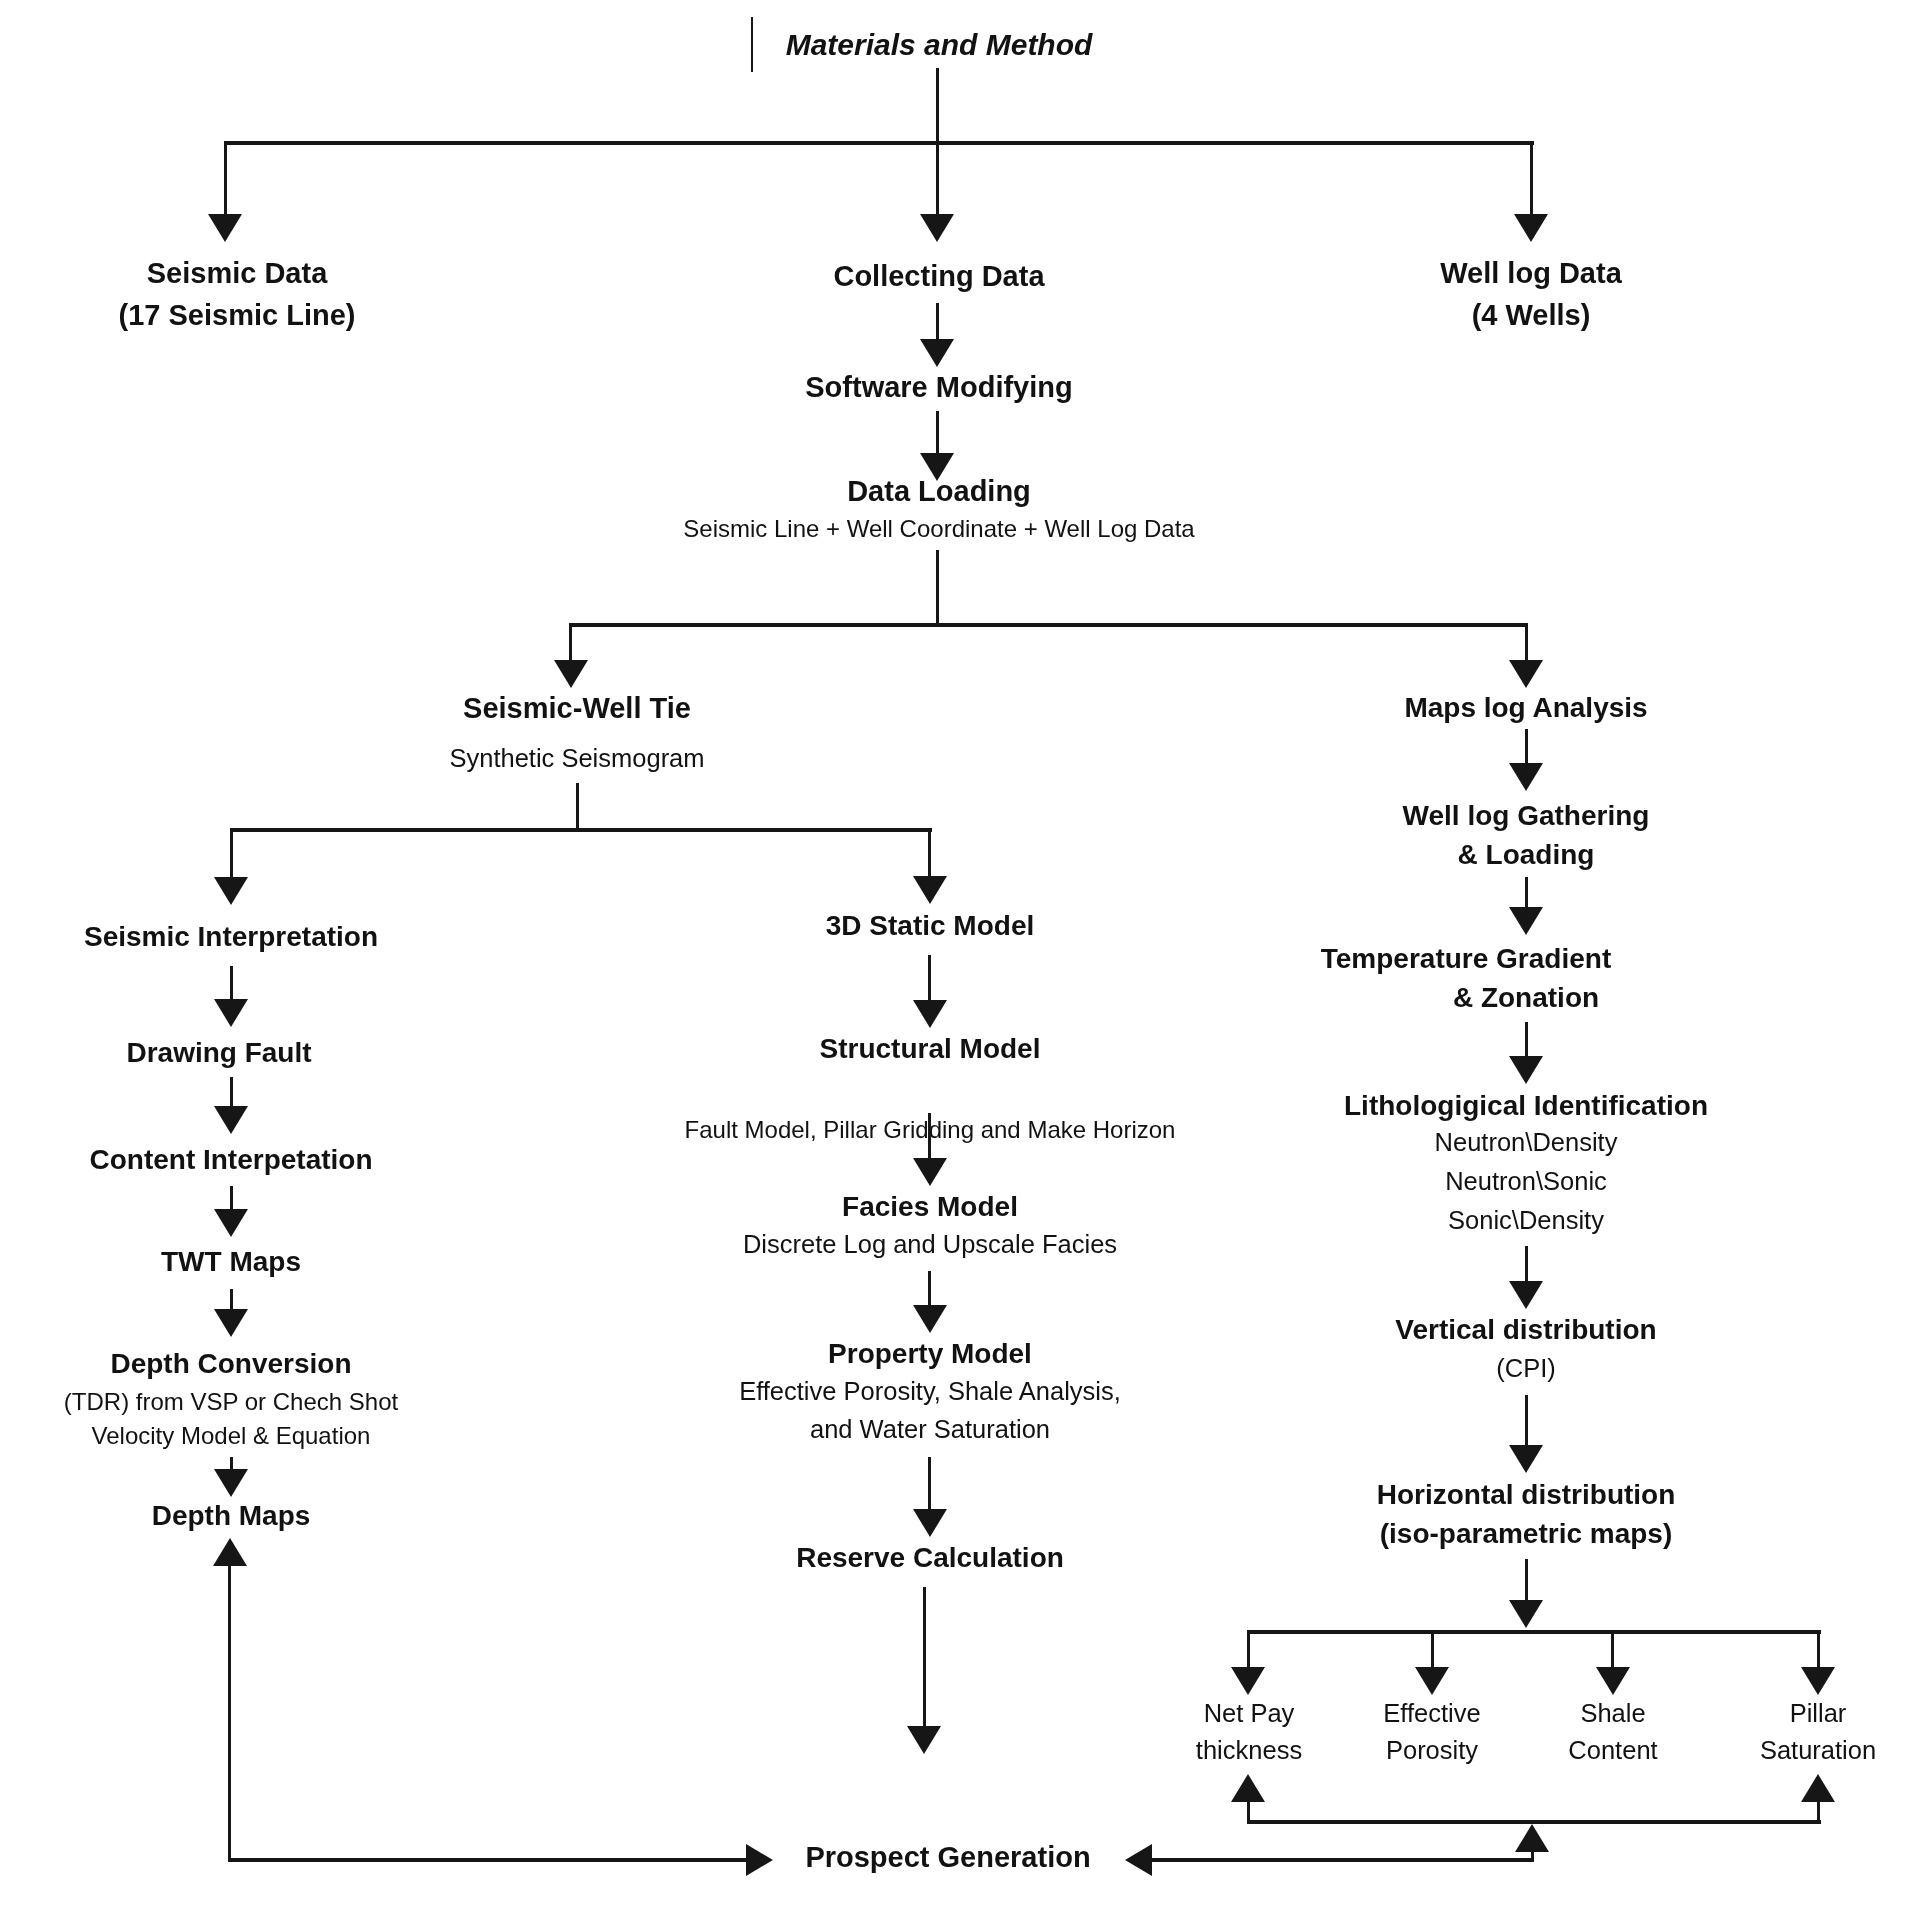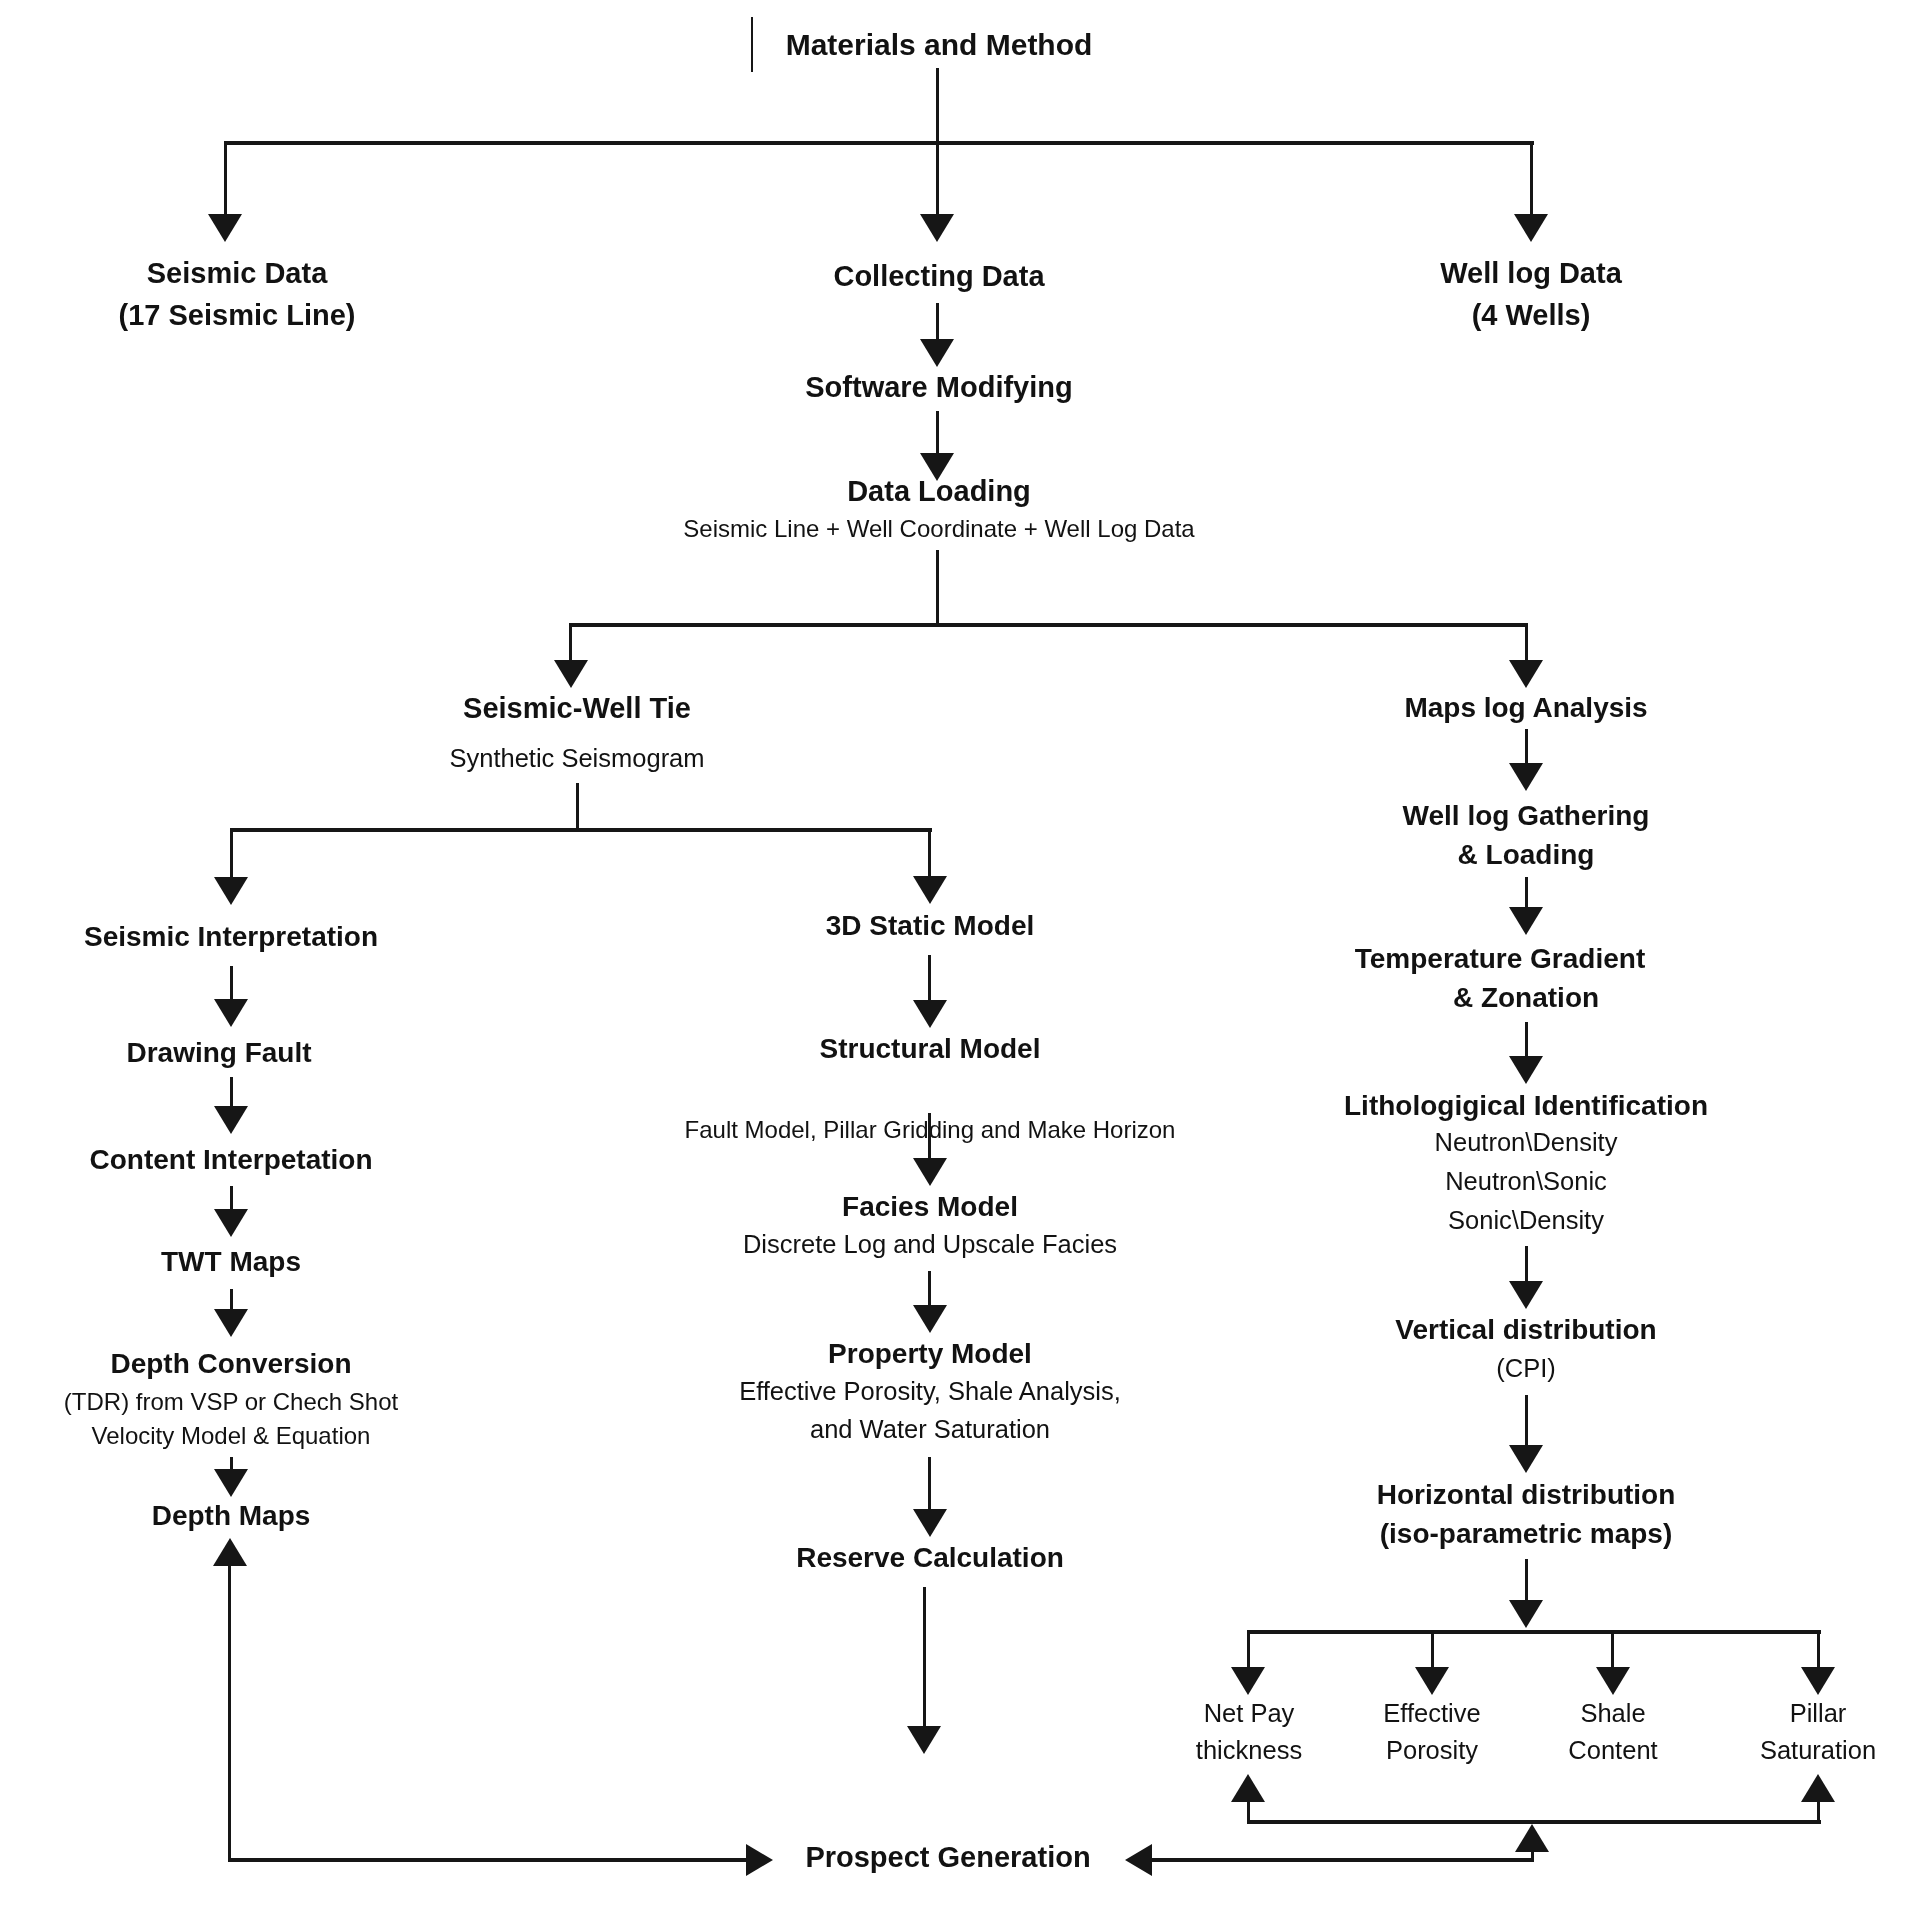--- a/index.html
+++ b/index.html
@@ -1,20 +1,20 @@
 <!DOCTYPE html>
 <html style="font-size:9.7px"><head>
 <meta charset="utf-8">
 <style>
   html,body{margin:0;padding:0;background:#ffffff;}
   body{width:1926px;height:1926px;position:relative;font-family:"Liberation Sans",sans-serif;}
   #canvas{position:absolute;left:0;top:0;width:1926px;height:1926px;background:#ffffff;overflow:hidden;}
   .txt{position:absolute;transform:translateX(-50%);white-space:nowrap;color:#121212;line-height:1.08;text-align:center;}
   .b{font-weight:bold;}
-  .s50{font-size:30px;}
+  .s50{font-size:30px;font-style:italic;}
   .s48{font-size:29px;}
   .s46{font-size:28px;}
   .s42{font-size:25.5px;}
   .s40{font-size:24px;}
   .ln{position:absolute;background:#161616;}
   .ah{position:absolute;width:0;height:0;}
   .ad{border-left:17px solid transparent;border-right:17px solid transparent;border-top:28px solid #161616;}
   .au{border-left:17px solid transparent;border-right:17px solid transparent;border-bottom:28px solid #161616;}
   .ar{border-top:16px solid transparent;border-bottom:16px solid transparent;border-left:27px solid #161616;}
   .al{border-top:16px solid transparent;border-bottom:16px solid transparent;border-right:27px solid #161616;}
@@ -60,21 +60,21 @@
   <div class="txt b s48" style="left:577px;top:693px">Seismic-Well Tie</div>
   <div class="txt s42" style="left:577px;top:745px">Synthetic Seismogram</div>
 
   <div class="txt b s46" style="left:1526px;top:693px">Maps log Analysis</div>
   <div class="ln" style="left:1525px;top:729px;width:3px;height:35px"></div>
   <div class="ah ad" style="left:1509px;top:763px"></div>
   <div class="txt b s46" style="left:1526px;top:801px">Well log Gathering</div>
   <div class="txt b s46" style="left:1526px;top:840px">&amp; Loading</div>
   <div class="ln" style="left:1525px;top:877px;width:3px;height:30px"></div>
   <div class="ah ad" style="left:1509px;top:907px"></div>
-  <div class="txt b s46" style="left:1500px;top:944px">Temperature Gradient</div>
+  <div class="txt b s46" style="left:1466px;top:944px">Temperature Gradient</div>
   <div class="txt b s46" style="left:1526px;top:983px">&amp; Zonation</div>
   <div class="ln" style="left:1525px;top:1022px;width:3px;height:35px"></div>
   <div class="ah ad" style="left:1509px;top:1056px"></div>
   <div class="txt b s46" style="left:1526px;top:1091px">Lithologigical Identification</div>
   <div class="txt s42" style="left:1526px;top:1129px">Neutron\Density</div>
   <div class="txt s42" style="left:1526px;top:1168px">Neutron\Sonic</div>
   <div class="txt s42" style="left:1526px;top:1207px">Sonic\Density</div>
   <div class="ln" style="left:1525px;top:1246px;width:3px;height:36px"></div>
   <div class="ah ad" style="left:1509px;top:1281px"></div>
   <div class="txt b s46" style="left:1526px;top:1315px">Vertical distribution</div>

